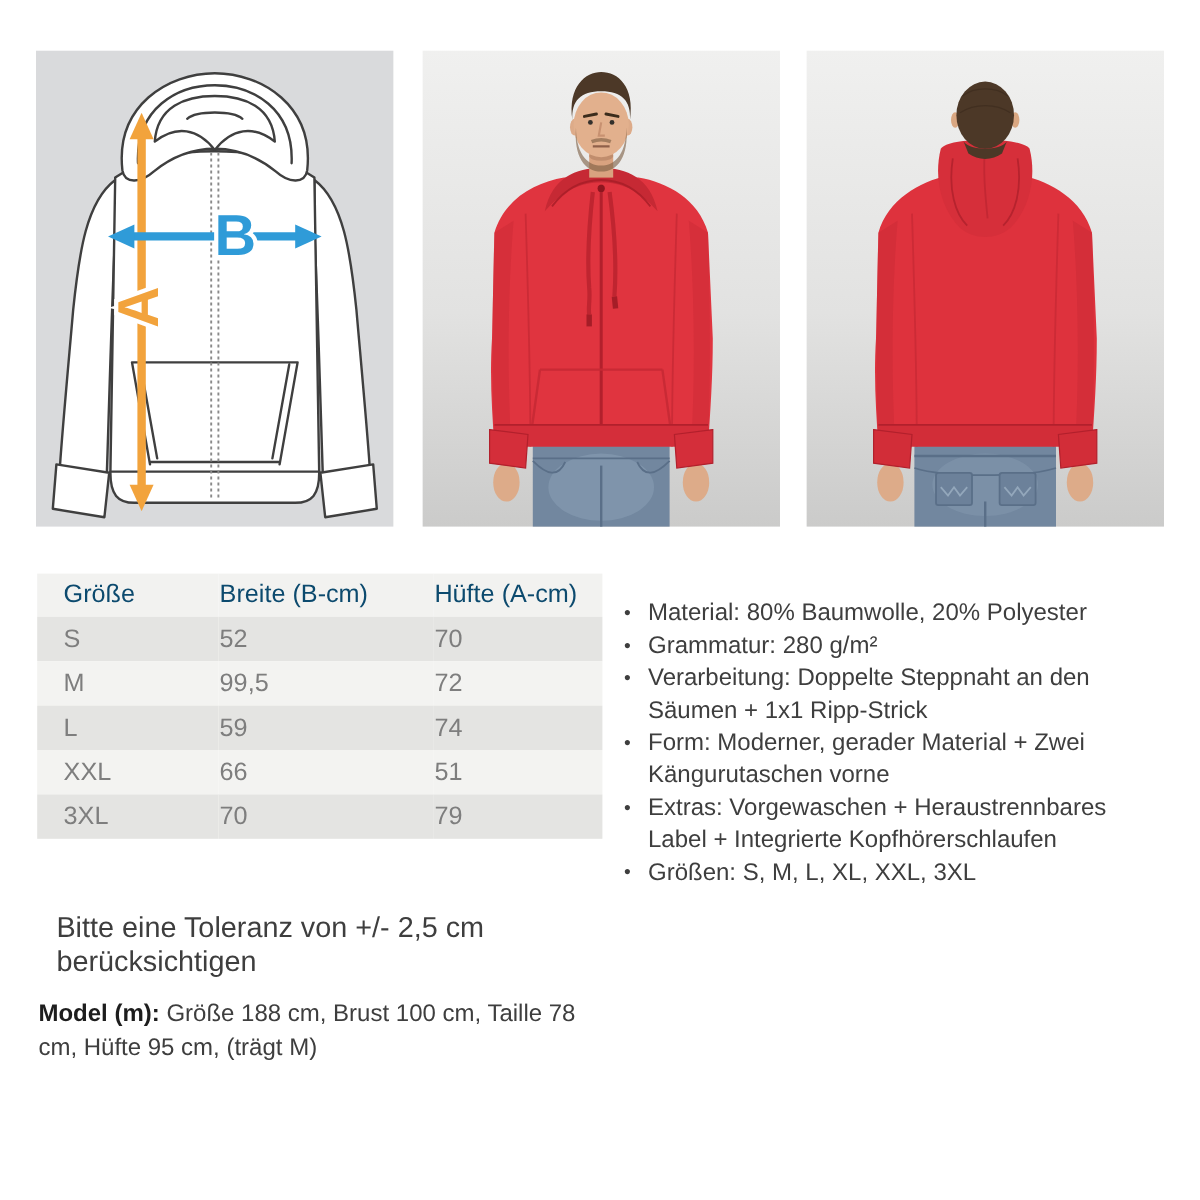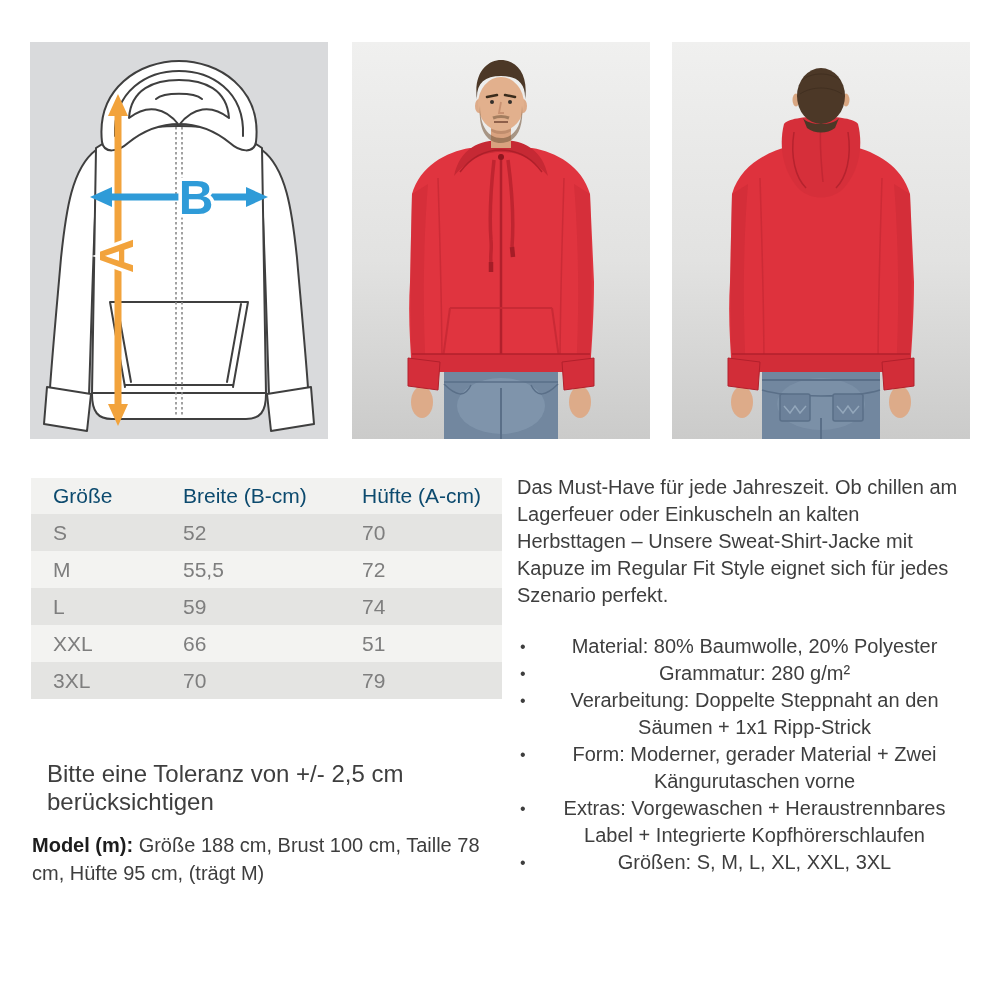--- a/index.html
+++ b/index.html
@@ -39,21 +39,21 @@
     font-size:20px;line-height:28px;color:#3e3e3e;
   }
   .model-note b{color:#1d1d1d;}
   
   .description{
     position:absolute;left:517px;top:474px;width:452px;margin:0;
     font-size:20px;line-height:27px;color:#3e3e3e;
   }
   .features{
     list-style:none;margin:24px 0 0 0;padding:0;
-    font-size:20px;line-height:27px;color:#3e3e3e;text-align:center;
+    font-size:20px;line-height:27px;color:#3e3e3e;
   }
   .features li{position:relative;padding-left:23px;margin:0;}
   .features li::before{
     content:"\2022";position:absolute;left:3px;top:0;
     font-size:16px;color:#3e3e3e;
   }
 </style>
 </head>
 <body>
 
@@ -229,21 +229,21 @@
       </tr>
     </thead>
     <tbody>
       <tr>
         <td>S</td>
         <td>52</td>
         <td>70</td>
       </tr>
       <tr>
         <td>M</td>
-        <td>55,5</td>
+        <td>99,5</td>
         <td>72</td>
       </tr>
       <tr>
         <td>L</td>
         <td>59</td>
         <td>74</td>
       </tr>
       <tr>
         <td>XXL</td>
         <td>66</td>
@@ -255,21 +255,20 @@
         <td>79</td>
       </tr>
     </tbody>
   </table>
 
   <p class="tolerance">Bitte eine Toleranz von +/- 2,5 cm berücksichtigen</p>
 
   <p class="model-note"><b>Model (m):</b> <span>Größe 188 cm, Brust 100 cm, Taille 78 cm, Hüfte 95 cm, (trägt M)</span></p>
 
   <div class="description">
-    <span>Das Must-Have für jede Jahreszeit. Ob chillen am Lagerfeuer oder Einkuscheln an kalten Herbsttagen – Unsere Sweat-Shirt-Jacke mit Kapuze im Regular Fit Style eignet sich für jedes Szenario perfekt.</span>
     <ul class="features">
       <li>Material: 80% Baumwolle, 20% Polyester</li>
       <li>Grammatur: 280 g/m²</li>
       <li>Verarbeitung: Doppelte Steppnaht an den Säumen + 1x1 Ripp-Strick</li>
       <li>Form: Moderner, gerader Material + Zwei Kängurutaschen vorne</li>
       <li>Extras: Vorgewaschen + Heraustrennbares Label + Integrierte Kopfhörerschlaufen</li>
       <li>Größen:  S, M, L, XL, XXL, 3XL</li>
     </ul>
   </div>
 

